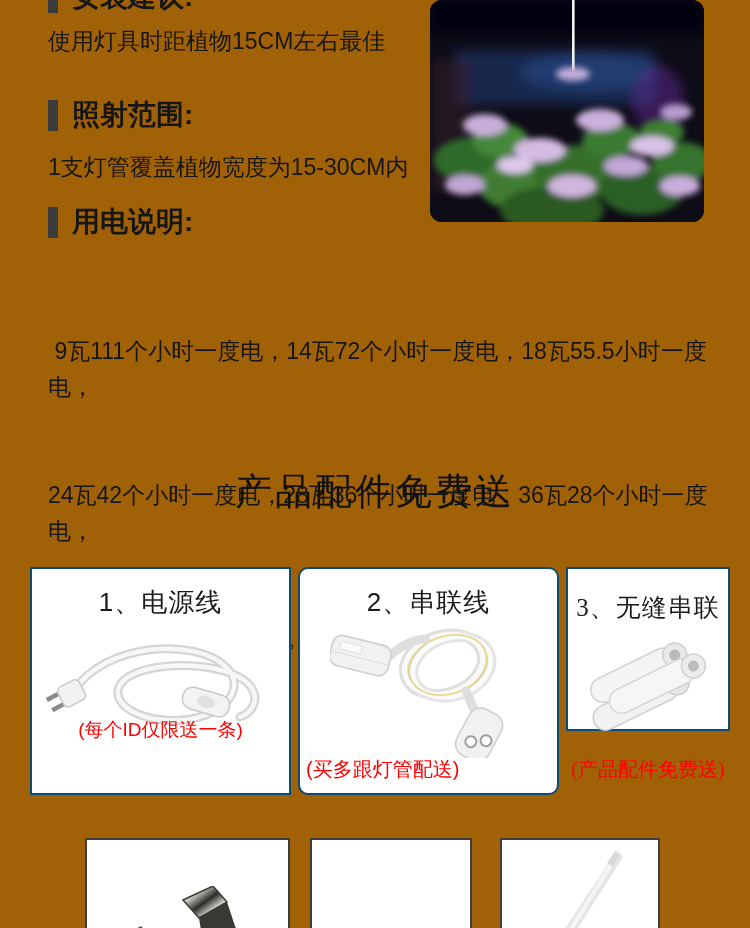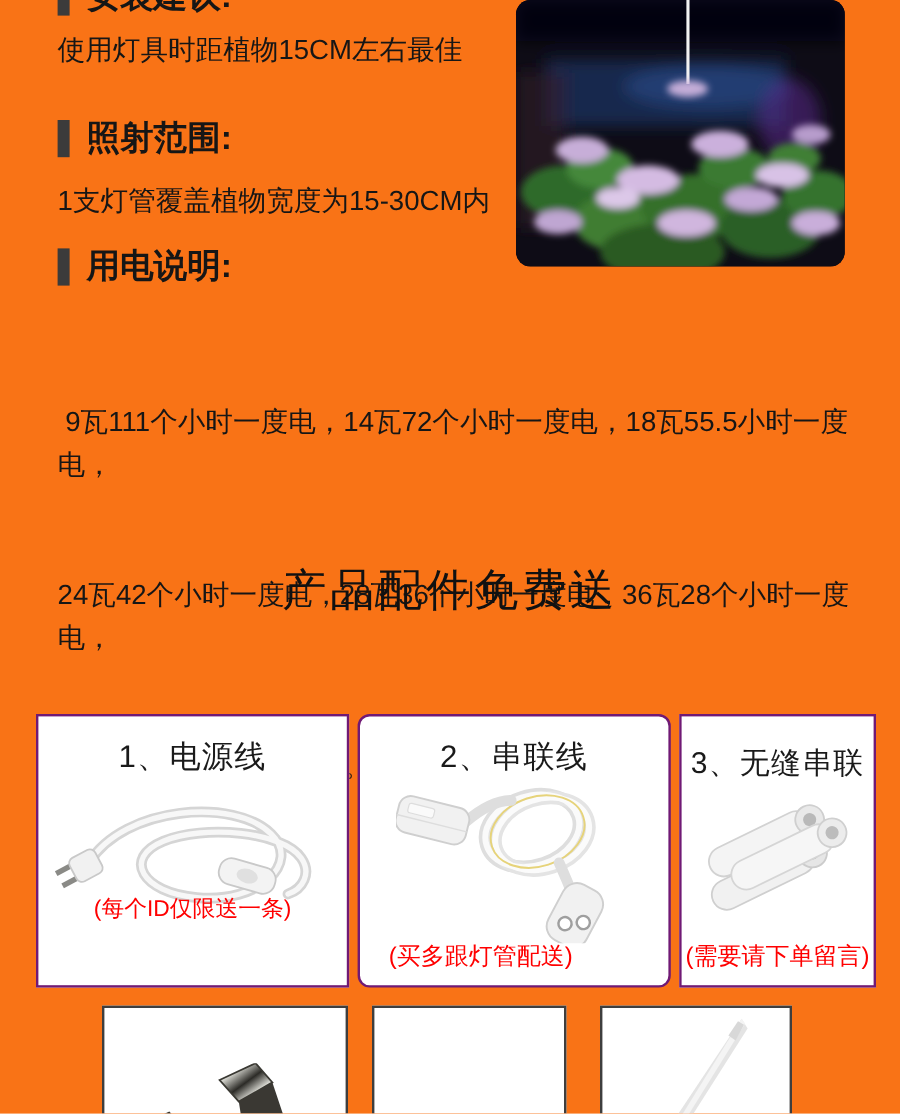--- a/index.html
+++ b/index.html
@@ -1,49 +1,49 @@
 <!DOCTYPE html>
 <html><head>
 <meta charset="utf-8">
 <style>
   html,body{margin:0;padding:0;}
   body{
     width:750px;height:928px;overflow:hidden;background:#ffffff;
     font-family:"Liberation Sans","DejaVu Sans",sans-serif;color:#151515;
   }
-  .stage{position:relative;width:750px;height:928px;overflow:hidden;background:#f97316;}
+  .stage{position:relative;width:750px;height:928px;overflow:hidden;background:#a16207;}
 
   
   .heading{position:absolute;display:flex;align-items:center;gap:14px;
     font-size:28px;font-weight:700;color:#161616;white-space:nowrap;}
   .heading .bar{width:10px;height:31px;background:#3b3b3b;flex:0 0 auto;}
 
   .body-text{position:absolute;font-size:23px;color:#161616;white-space:nowrap;}
   .para{position:absolute;left:48px;right:40px;font-size:23px;line-height:36px;
     color:#161616;white-space:pre-wrap;}
 
   
   .photo{position:absolute;left:430px;top:0;width:274px;height:222px;
     border-radius:12px;overflow:hidden;background:#0d0b14;}
   .photo svg{display:block;}
 
   
   .gift-title{position:absolute;left:0;right:0;top:467px;text-align:center;
     font-size:37px;font-weight:400;letter-spacing:3px;color:#111;}
 
   
-  .box{position:absolute;box-sizing:border-box;border:2px solid #701a75;background:#fff;margin-top:28px;}
+  .box{position:absolute;box-sizing:border-box;border:2px solid #0c4a6e;background:#fff;}
   .box .label{position:absolute;left:0;right:0;top:16px;text-align:center;
     font-size:26px;color:#1a1a1a;letter-spacing:1px;}
   .box.narrow .label{font-size:25px;top:22px;}
   .box .img-wrap{position:absolute;}
   .box .notes{position:absolute;left:0;right:0;text-align:center;
     color:#ff0000;font-size:19px;line-height:25px;}
   .box .notes.single{font-size:20px;}
-  .box .notes.left-align{text-align:left;padding-left:24px;}
+  .box .notes.left-align{text-align:left;padding-left:6px;}
 
   .bottom-box{position:absolute;box-sizing:border-box;border:2px solid #3e3e3e;background:#fff;}
   .bottom-box .img-wrap{position:absolute;left:0;right:0;bottom:0;}
 </style>
 </head>
 <body>
 
 <div class="stage">
 
   <div class="heading" style="left:48px;top:-22px;">
@@ -160,39 +160,39 @@
           <circle cx="-4" cy="12" r="5.5" fill="#ffffff" stroke="#9f9f9f" stroke-width="2"></circle>
           <circle cx="9" cy="4" r="5.5" fill="#ffffff" stroke="#9f9f9f" stroke-width="2"></circle>
         </g>
       </svg>
     </div>
     <div class="notes single left-align" style="top:188px;">
       <div>(买多跟灯管配送)</div>
     </div>
   </div>
 
-  <div class="box narrow" style="left:566px;top:567px;width:164px;height:228px;">
+  <div class="box narrow" style="left:566px;top:567px;width:164px;height:164px;font-family:Liberation Serif, serif;">
     <div class="label">3、无缝串联</div>
     <div class="img-wrap" style="left:12px;top:62px;">
       <svg width="140" height="120" viewBox="0 0 140 120">
         <g transform="rotate(-26 70 60)">
           <rect x="16" y="26" width="92" height="25" rx="12.5" fill="#f4f4f4" stroke="#d2d2d2" stroke-width="1.5"></rect>
           <circle cx="108" cy="38.5" r="12" fill="#e9e9e9" stroke="#cfcfcf" stroke-width="1.5"></circle>
           <circle cx="108" cy="38.5" r="5.5" fill="#b9b9b9"></circle>
           <rect x="6" y="52" width="92" height="25" rx="12.5" fill="#f1f1f1" stroke="#cfcfcf" stroke-width="1.5"></rect>
           <circle cx="98" cy="64.5" r="12" fill="#e6e6e6" stroke="#cccccc" stroke-width="1.5"></circle>
           <circle cx="98" cy="64.5" r="5.5" fill="#b2b2b2"></circle>
           <rect x="28" y="44" width="92" height="25" rx="12.5" fill="#f6f6f6" stroke="#d5d5d5" stroke-width="1.5"></rect>
           <circle cx="120" cy="56.5" r="12" fill="#ececec" stroke="#d0d0d0" stroke-width="1.5"></circle>
           <circle cx="120" cy="56.5" r="5.5" fill="#bcbcbc"></circle>
         </g>
       </svg>
     </div>
     <div class="notes single" style="top:188px;">
-      <div>(需要请下单留言)</div>
+      <div>(产品配件免费送)</div>
     </div>
   </div>
 
   <div class="bottom-box" style="left:85px;top:838px;width:205px;height:140px;">
     <div class="img-wrap" style="height:90px;">
       <svg width="201" height="90" viewBox="0 0 201 90">
         <defs>
           <linearGradient id="metal" x1="0" y1="0" x2="1" y2="1">
             <stop offset="0" stop-color="#23221f"></stop>
               <stop offset="0.25" stop-color="#d9d9d2"></stop>

